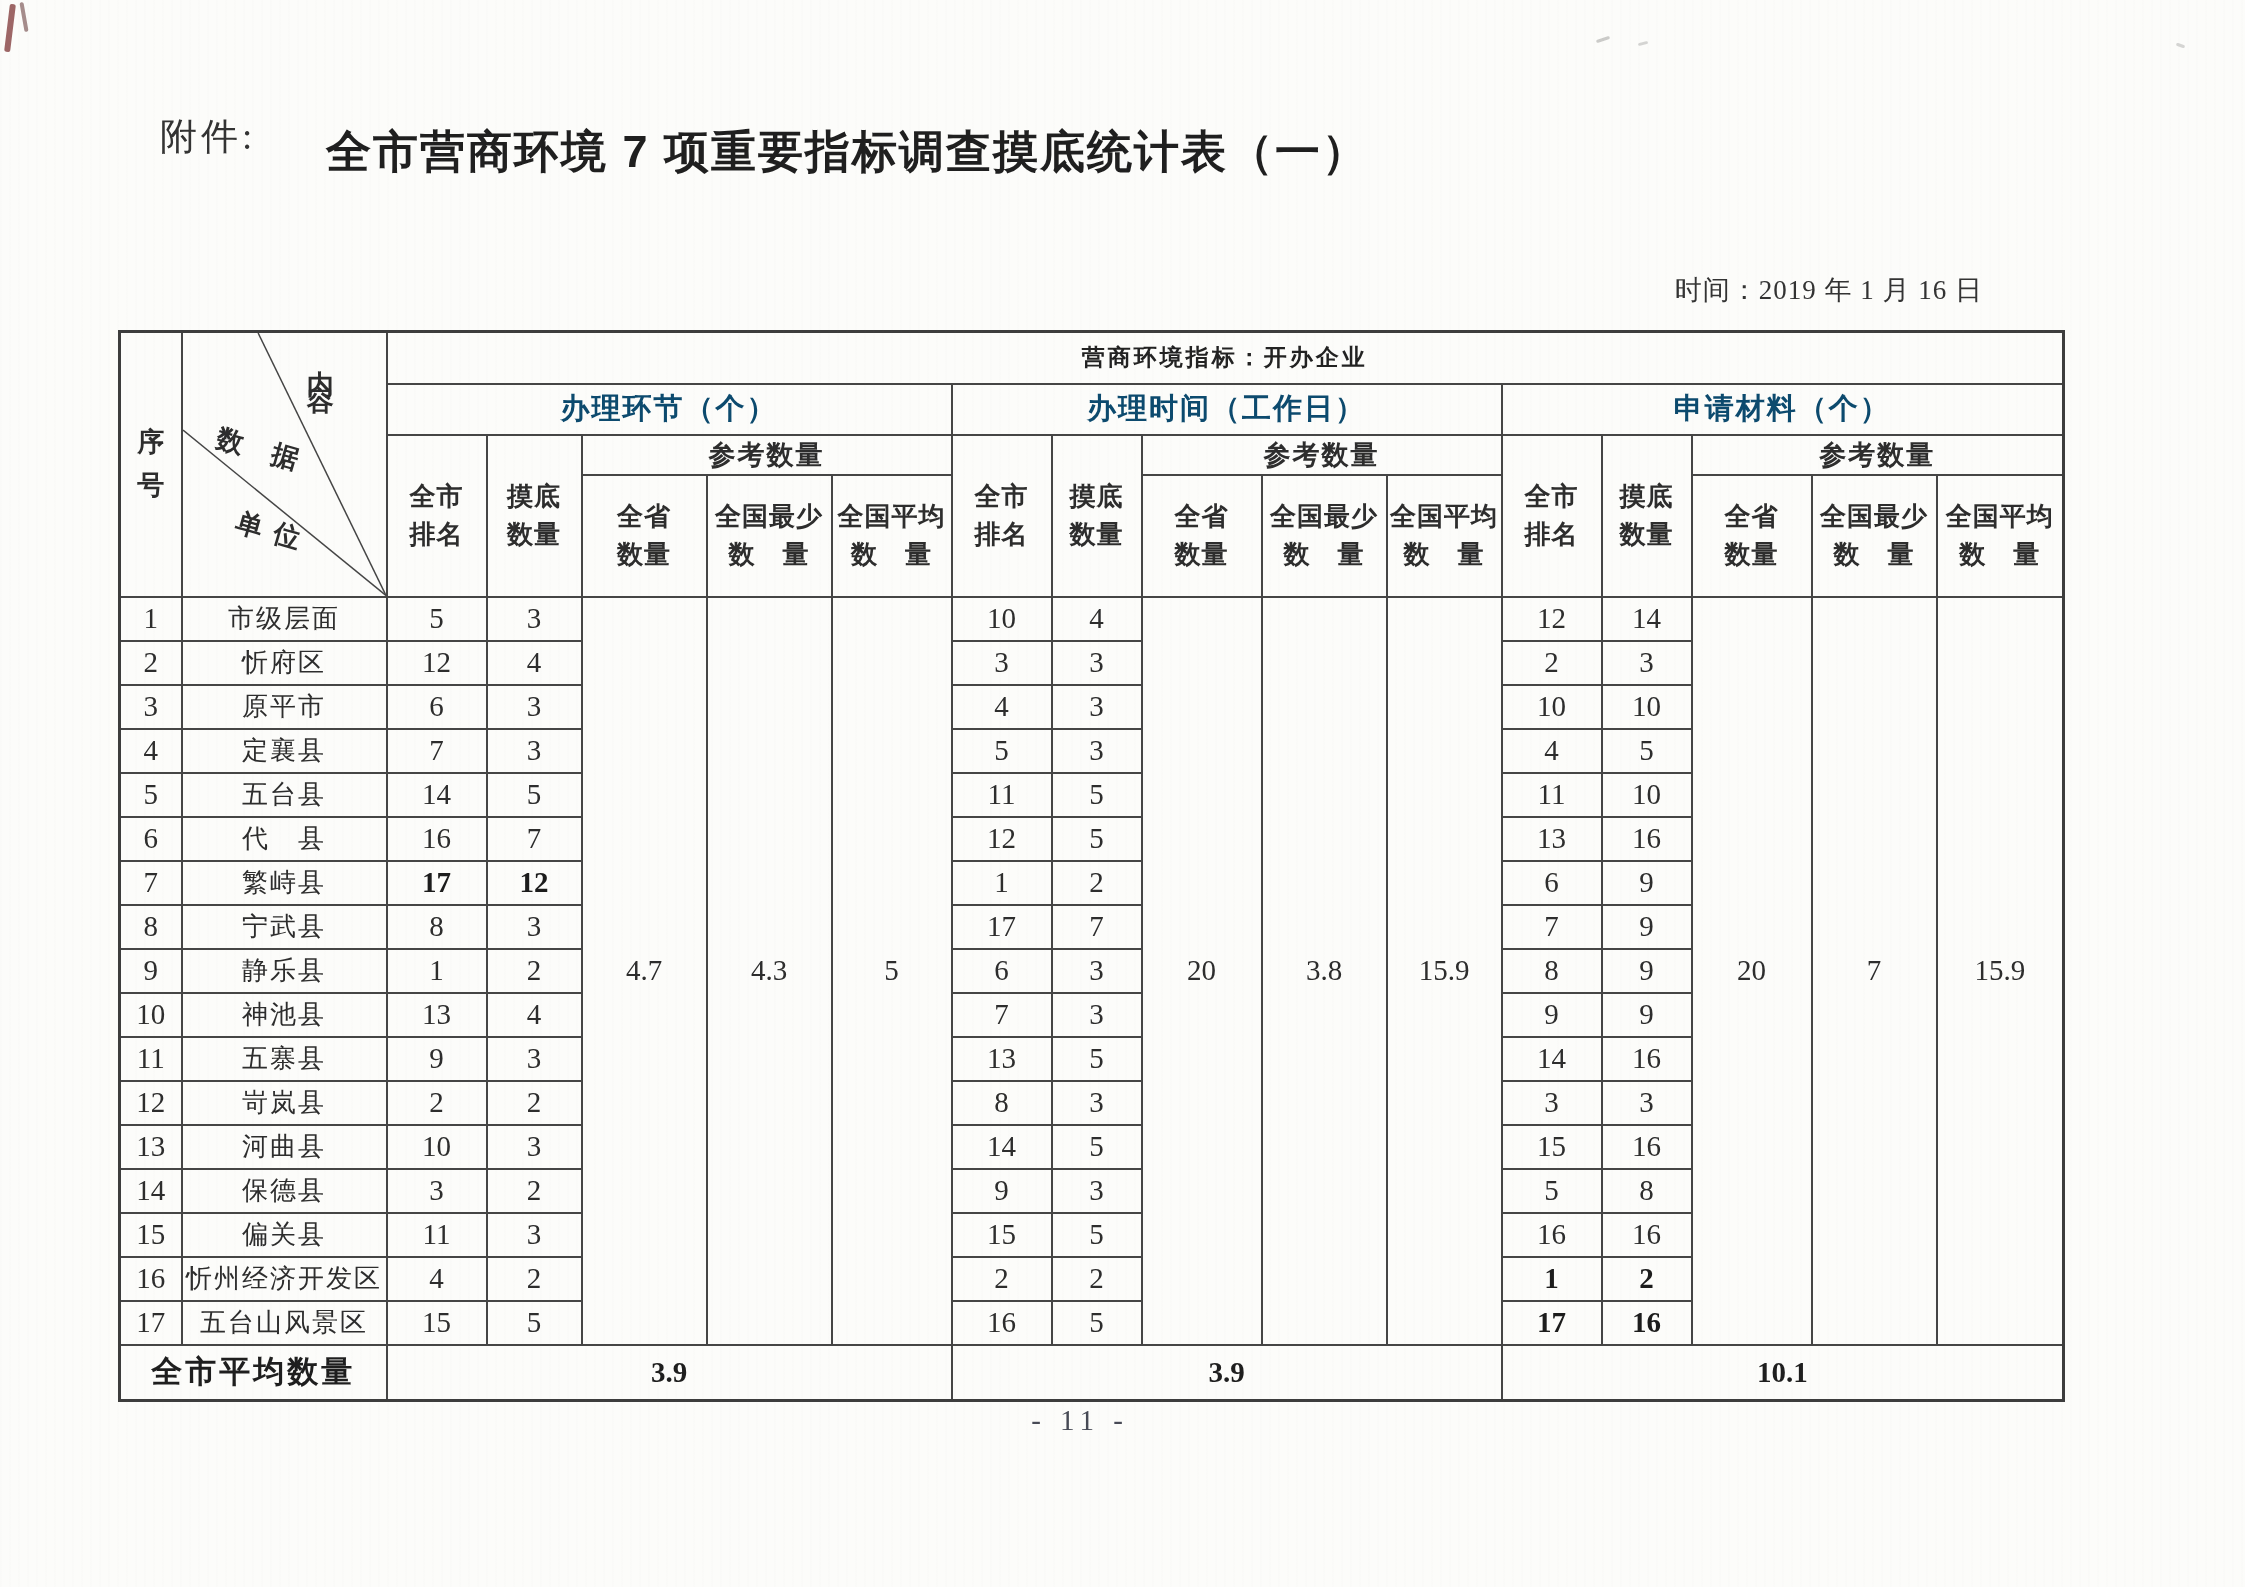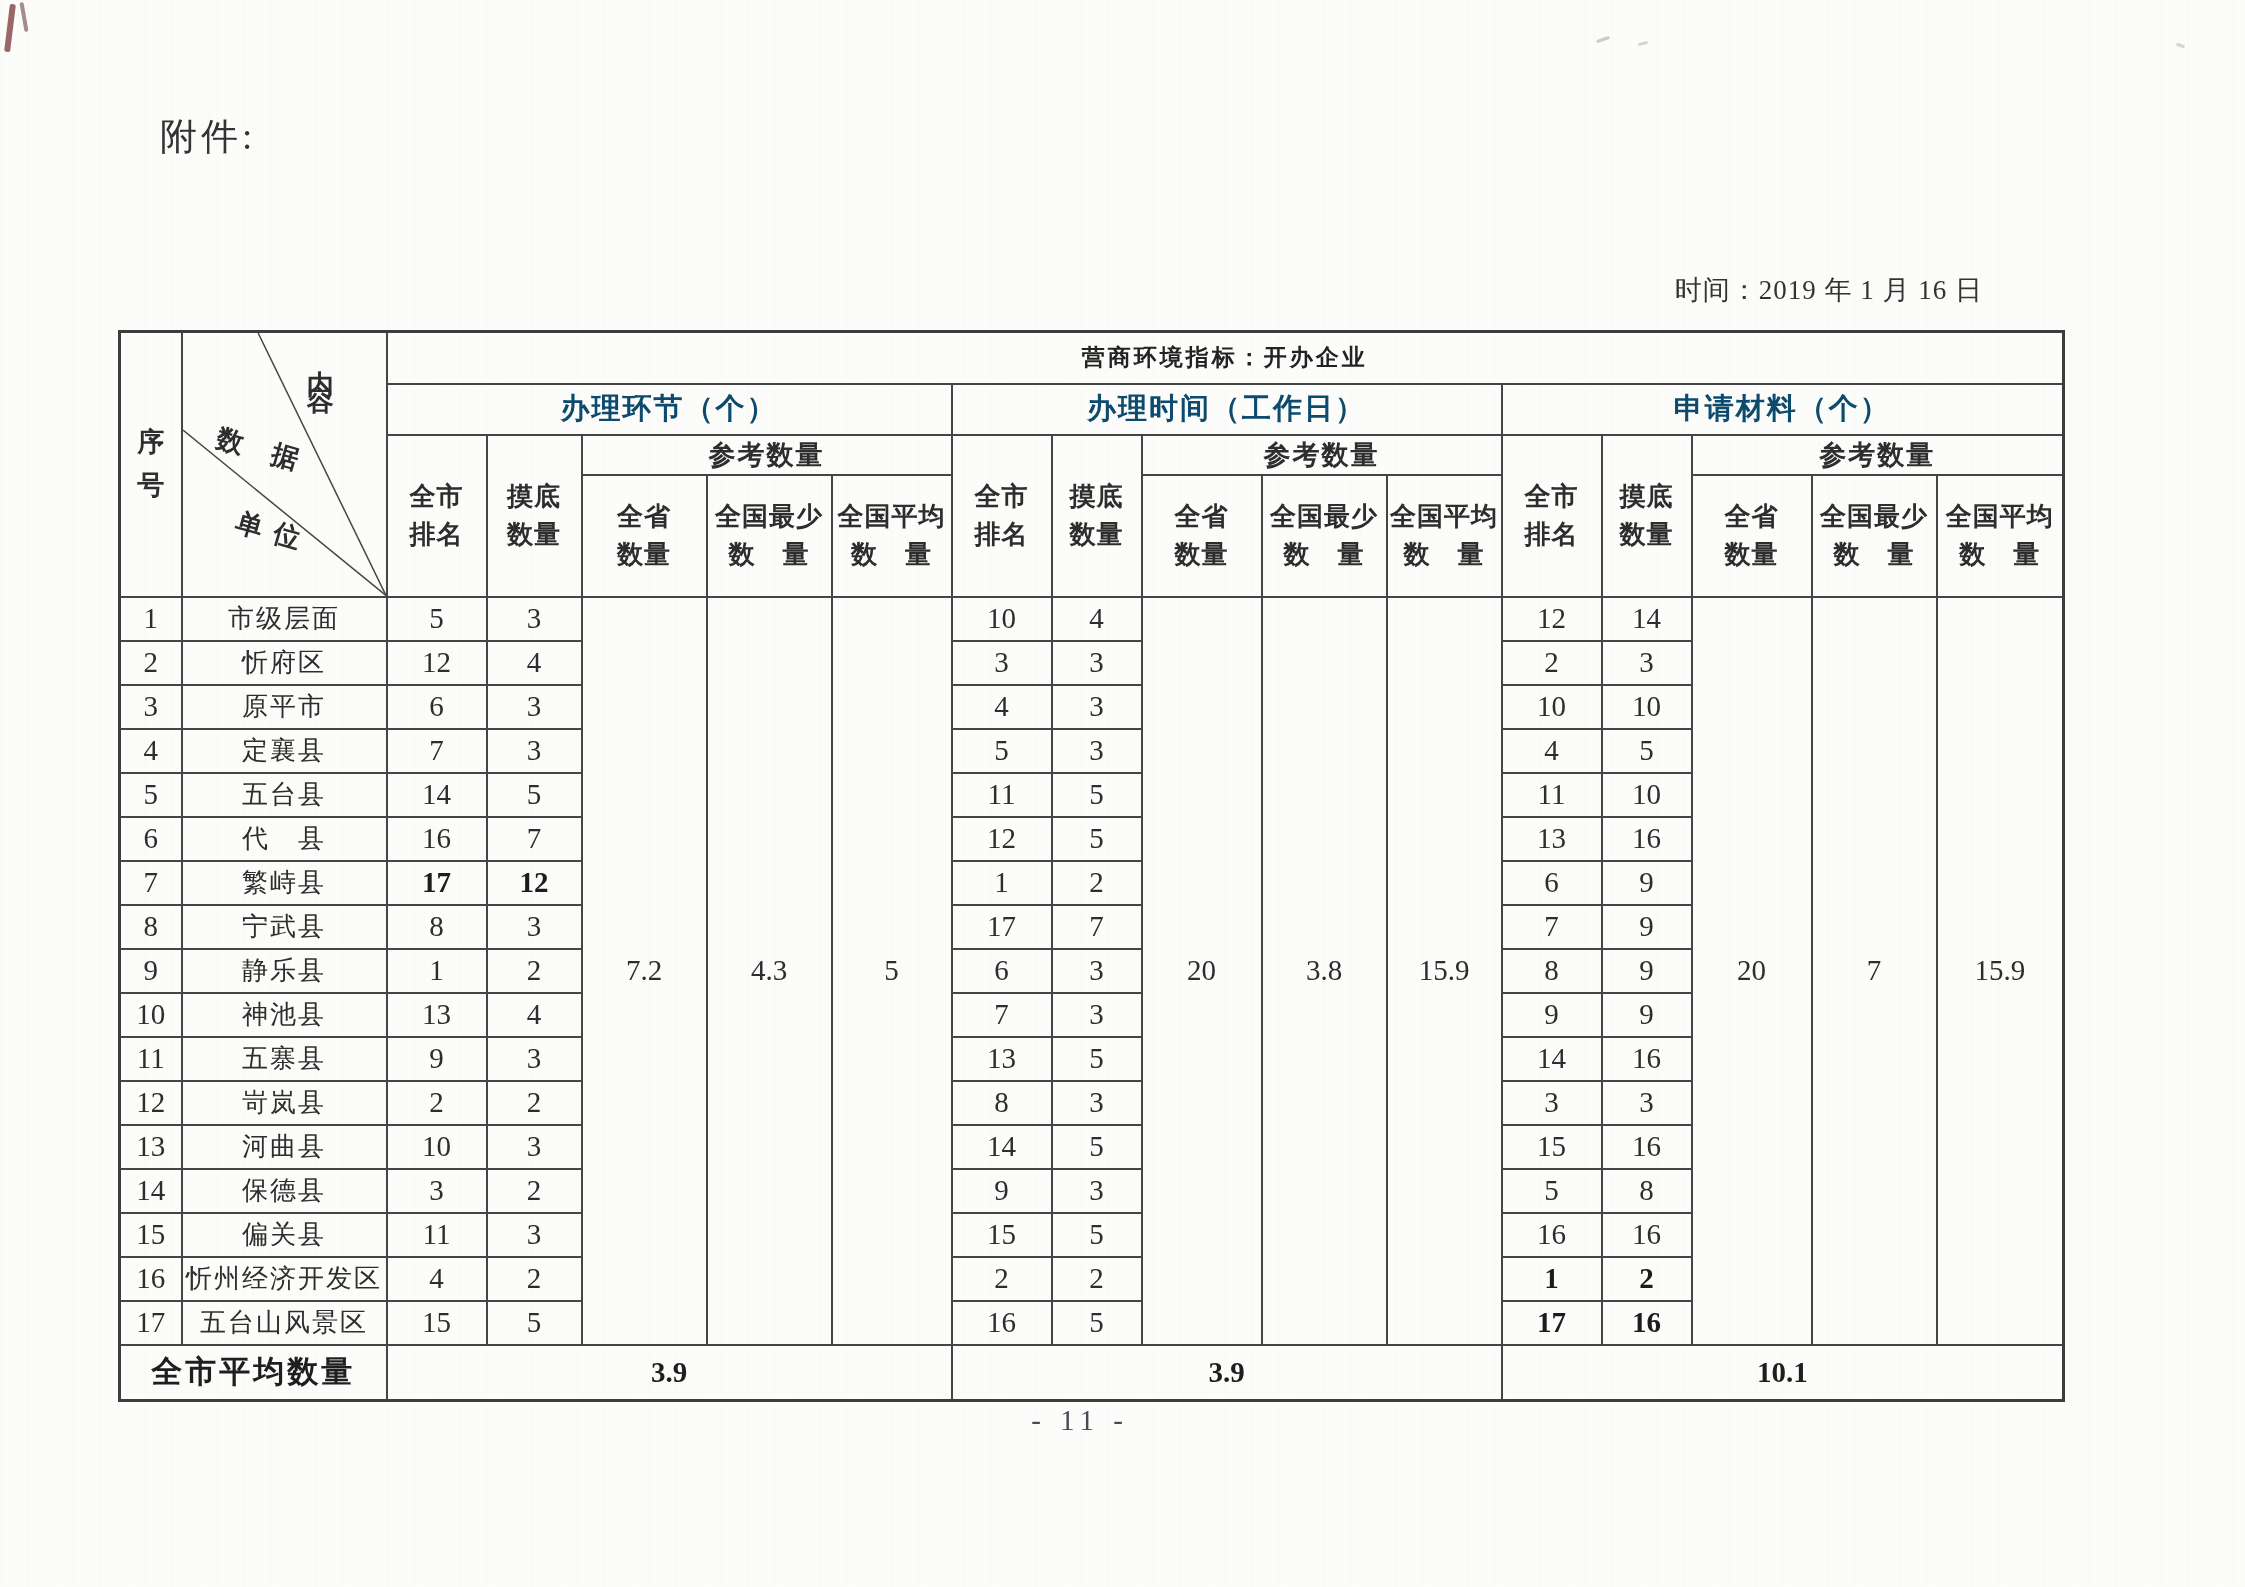--- a/index.html
+++ b/index.html
@@ -92,20 +92,21 @@
 
 <div id="page">
 
   <div class="scan-mark" id="mark1"></div>
   <div class="scan-mark" id="mark2"></div>
   <div class="scan-mark" id="mark3"></div>
   <div class="scan-mark" id="mark4"></div>
   <div class="scan-mark" id="mark5"></div>
 
   <div id="attachment">附件:</div>
+  <div id="title">全市营商环境 7 项重要指标调查摸底统计表（一）</div>
   <div id="dateline">时间：2019 年 1 月 16 日</div>
 
   <div id="table-wrap">
     <table>
       <colgroup>
         <col style="width:62px">
           <col style="width:205px">
         <col style="width:100px">
           <col style="width:95px">
           <col style="width:125px">
@@ -179,21 +180,21 @@
           <th class="two-line">全国平均
 数　量</th>
         </tr>
       </thead>
       <tbody>
           <tr>
             <td class="seq-cell">1</td>
             <td class="unit-name-cell">市级层面</td>
             <td class="rank-cell">5</td>
             <td class="survey-cell">3</td>
-            <td class="reference-cell" rowspan="17">7.2</td>
+            <td class="reference-cell" rowspan="17">4.7</td>
             <td class="reference-cell" rowspan="17">4.3</td>
             <td class="reference-cell" rowspan="17">5</td>
             <td class="rank-cell">10</td>
             <td class="survey-cell">4</td>
             <td class="reference-cell" rowspan="17">20</td>
             <td class="reference-cell" rowspan="17">3.8</td>
             <td class="reference-cell" rowspan="17">15.9</td>
             <td class="rank-cell">12</td>
             <td class="survey-cell">14</td>
             <td class="reference-cell" rowspan="17">20</td>

